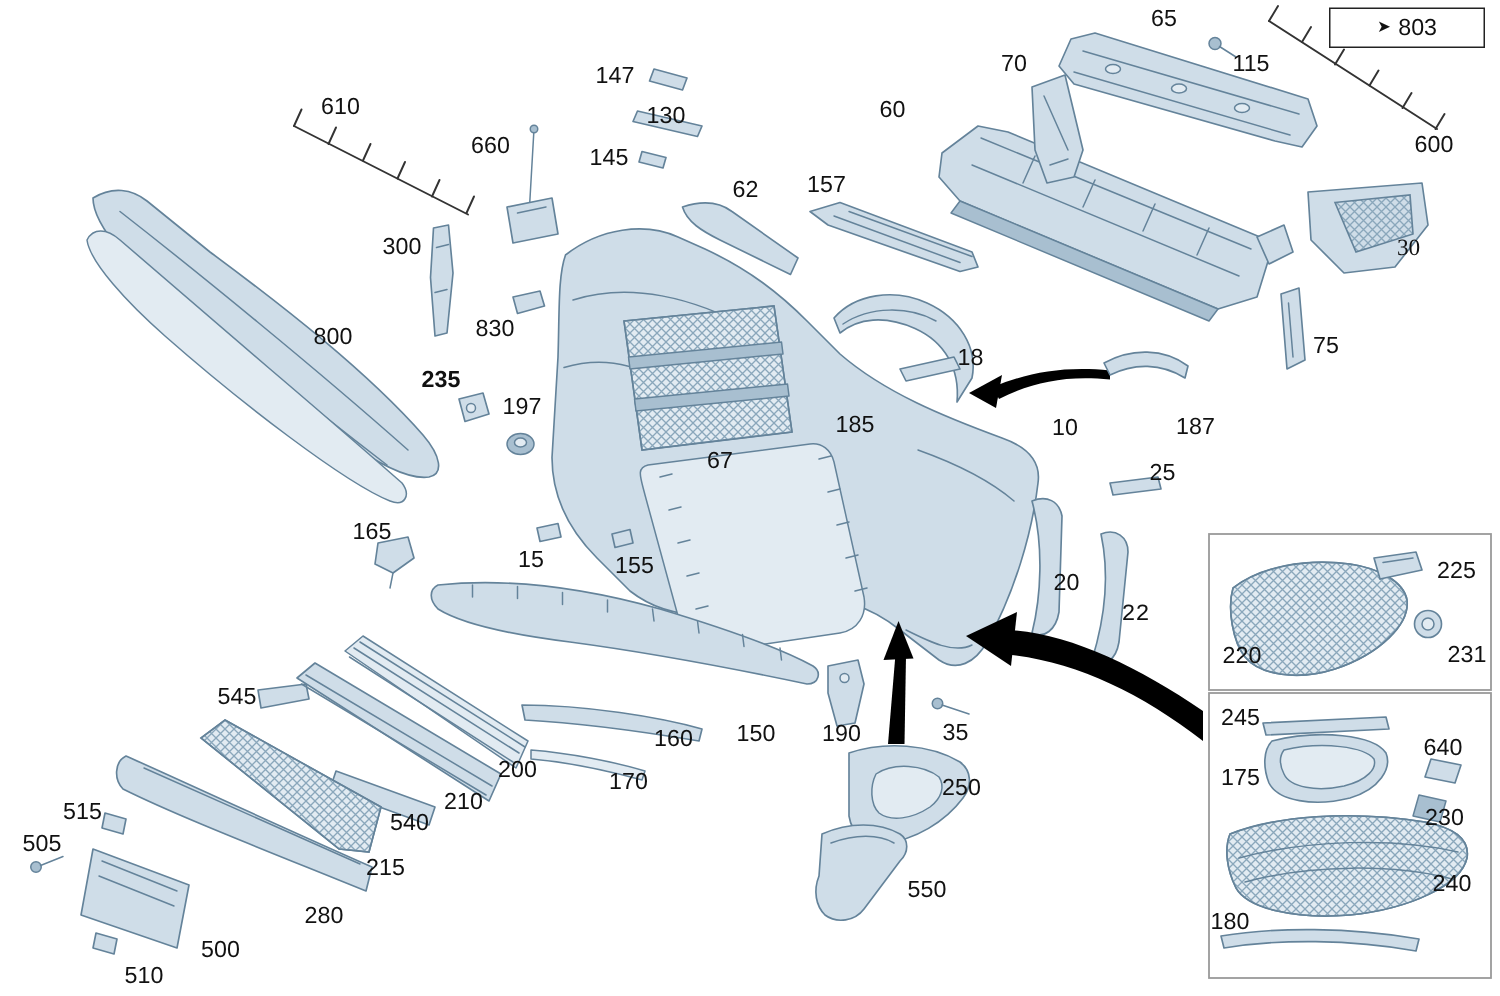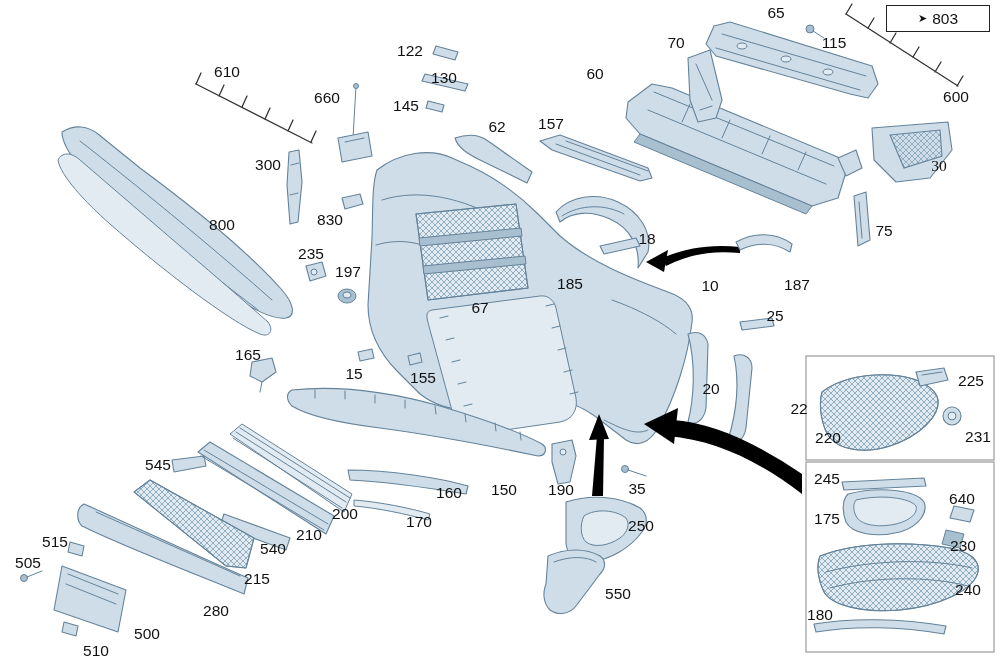--- a/index.html
+++ b/index.html
@@ -270,38 +270,38 @@
   <div id="labels-layer">
       <span class="part-label" style="left: 776px; top: 13px;">65</span>
       <span class="part-label" style="left: 676px; top: 43px;">70</span>
       <span class="part-label" style="left: 834px; top: 43px;">115</span>
       <span class="part-label" style="left: 956px; top: 97px;">600</span>
       <span class="part-label" style="left: 939px; top: 166px; font-family: Liberation Serif, serif;">30</span>
       <span class="part-label" style="left: 884px; top: 231px;">75</span>
       <span class="part-label" style="left: 595px; top: 74px;">60</span>
       <span class="part-label" style="left: 497px; top: 127px;">62</span>
       <span class="part-label" style="left: 551px; top: 124px;">157</span>
-      <span class="part-label" style="left: 410px; top: 51px;">122</span>
+      <span class="part-label" style="left: 410px; top: 51px;">147</span>
       <span class="part-label" style="left: 404px; top: 78px; margin-left: 40px;">130</span>
       <span class="part-label" style="left: 406px; top: 106px;">145</span>
       <span class="part-label" style="left: 327px; top: 98px;">660</span>
       <span class="part-label" style="left: 227px; top: 72px;">610</span>
       <span class="part-label" style="left: 268px; top: 165px;">300</span>
       <span class="part-label" style="left: 222px; top: 225px;">800</span>
       <span class="part-label" style="left: 330px; top: 220px;">830</span>
-      <span class="part-label" style="left: 311px; top: 254px;">235</span>
+      <span class="part-label" style="left: 294px; top: 254px; font-weight: bold;">235</span>
       <span class="part-label" style="left: 348px; top: 272px;">197</span>
       <span class="part-label" style="left: 480px; top: 308px;">67</span>
       <span class="part-label" style="left: 570px; top: 284px;">185</span>
       <span class="part-label" style="left: 647px; top: 239px;">18</span>
       <span class="part-label" style="left: 710px; top: 286px;">10</span>
       <span class="part-label" style="left: 797px; top: 285px;">187</span>
       <span class="part-label" style="left: 775px; top: 316px;">25</span>
       <span class="part-label" style="left: 711px; top: 389px;">20</span>
-      <span class="part-label" style="left: 799px; top: 409px;">22</span>
+      <span class="part-label" style="left: 757px; top: 409px; font-family: Liberation Mono, monospace;">22</span>
       <span class="part-label" style="left: 248px; top: 355px;">165</span>
       <span class="part-label" style="left: 354px; top: 348px; margin-top: 26px;">15</span>
       <span class="part-label" style="left: 423px; top: 378px;">155</span>
       <span class="part-label" style="left: 158px; top: 465px;">545</span>
       <span class="part-label" style="left: 345px; top: 514px;">200</span>
       <span class="part-label" style="left: 309px; top: 535px;">210</span>
       <span class="part-label" style="left: 273px; top: 549px;">540</span>
       <span class="part-label" style="left: 257px; top: 579px;">215</span>
       <span class="part-label" style="left: 55px; top: 542px;">515</span>
       <span class="part-label" style="left: 28px; top: 563px;">505</span>

